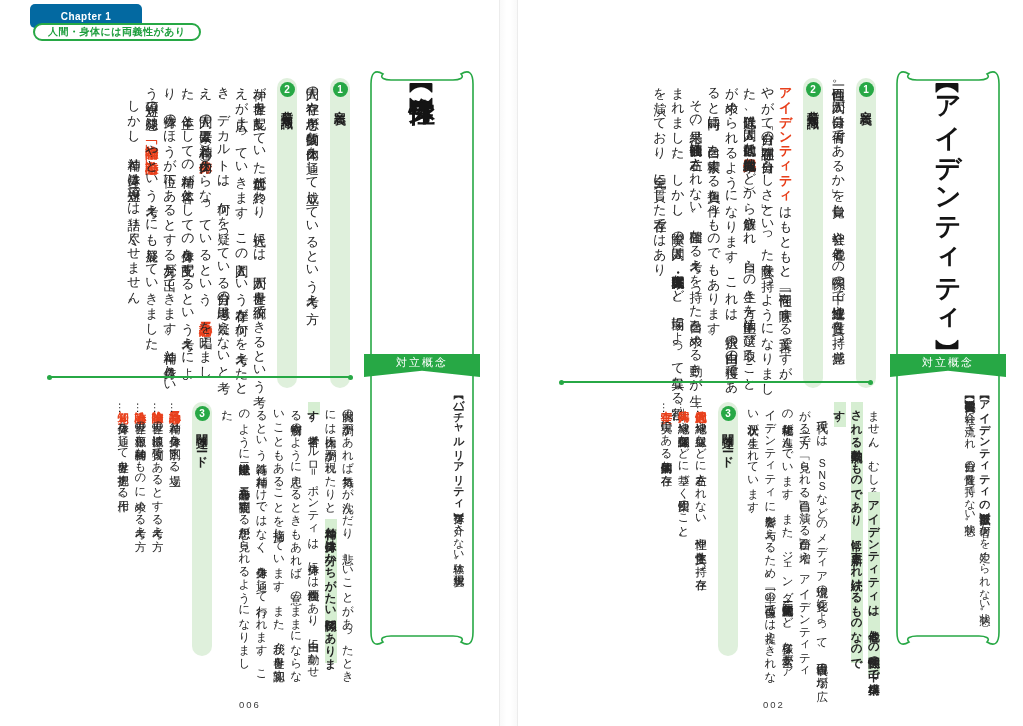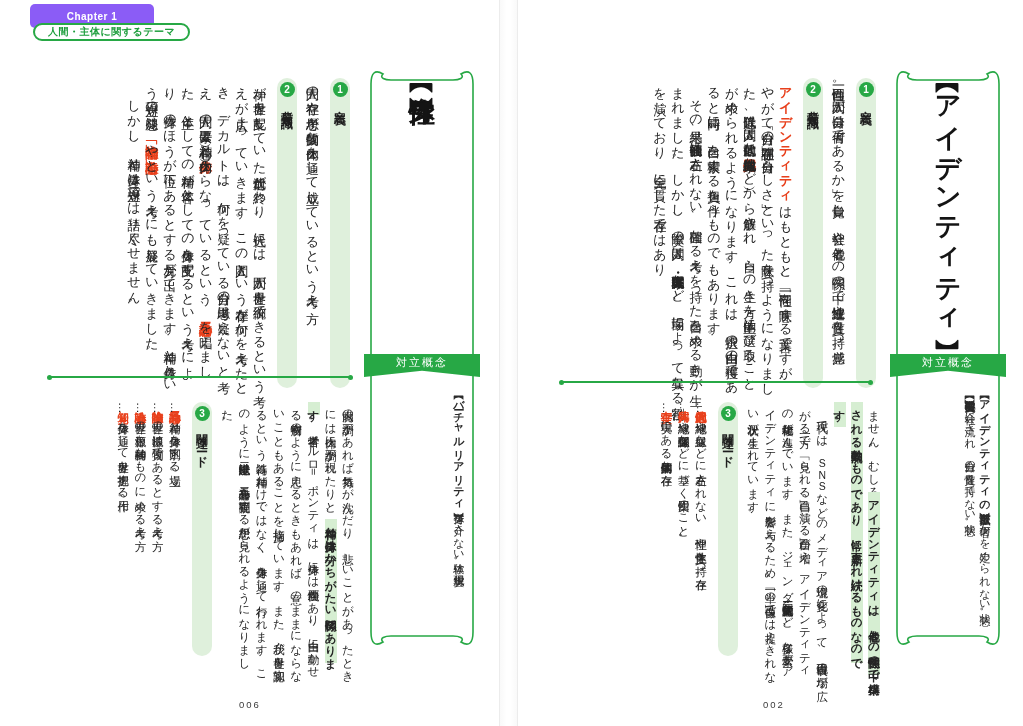--- a/index.html
+++ b/index.html
@@ -3,21 +3,21 @@
 <meta charset="utf-8">
 <style>
   *{box-sizing:border-box;margin:0;padding:0}
   html,body{width:1023px;height:726px}
   body{font-family:"Liberation Sans","DejaVu Sans",sans-serif;color:#262626;background:#fff}
   #stage{position:relative;width:1023px;height:726px;background:#fff;overflow:hidden}
   .gutter{position:absolute;left:499px;top:0;width:19px;height:726px;
     border-left:1px solid #ececec;border-right:1px solid #ececec;
     background:linear-gradient(90deg,rgba(0,0,0,.025),rgba(255,255,255,0) 40%,rgba(255,255,255,0) 60%,rgba(0,0,0,.025))}
   
-  .tab1{position:absolute;left:30px;top:4px;width:124px;height:24px;background:#8b5cf6;border-radius:5px;
+  .tab1{position:absolute;left:30px;top:4px;width:112px;height:24px;background:#0369a1;border-radius:5px;
     color:#fff;font-weight:bold;font-size:10px;display:flex;align-items:center;justify-content:center;letter-spacing:.5px}
   .badge{position:absolute;left:33px;top:23px;height:18px;padding:0 13px;background:#fff;border:2px solid #27a845;
     border-radius:10px;color:#1d9e3c;font-weight:bold;font-size:10px;display:flex;align-items:center;letter-spacing:.5px}
   .tabs{position:absolute;left:176px;top:7px;display:flex;gap:5px}
   .tab{width:44px;height:21px;background:#d9efd9;border-radius:4px;color:#2aa84a;font-weight:bold;font-size:8.5px;
     display:flex;align-items:center;justify-content:center}
   
   .tbox{position:absolute;top:62px;width:110px;height:592px}
   .tbox .frame{position:absolute;left:0;top:0}
   .title{position:absolute;top:14px;left:50%;transform:translateX(-50%);writing-mode:vertical-rl;
@@ -57,21 +57,21 @@
 <body>
 
 <div id="stage">
 
   <div class="gutter"></div>
 
   <div class="tab1">
     <span>Chapter 1</span>
   </div>
   <div class="badge">
-    <span>人間・主体に関するテーマ</span>
+    <span>人間・身体には両義性があり</span>
   </div>
 
   <div class="tbox" style="left:893px">
     <svg class="frame" width="110" height="592" viewBox="0 0 110 592">
       <path d="M16,12 C8,7 4,11 4,22 L4,570 C4,581 8,585 16,580 C12,576 18,574 24,574 L86,574 C92,574 98,576 94,580 C102,585 106,581 106,570 L106,22 C106,11 102,7 94,12 C98,16 92,18 86,18 L24,18 C18,18 12,16 16,12 Z" fill="none" stroke="#27a845" stroke-width="1.6"></path>
     </svg>
     <div class="title">【アイデンティティ】</div>
     <div class="ribbon">
       <span>対立概念</span>
     </div>

